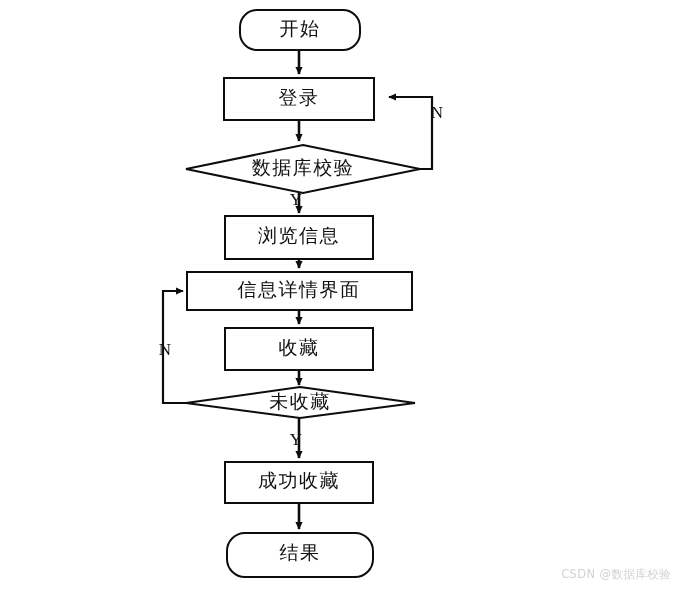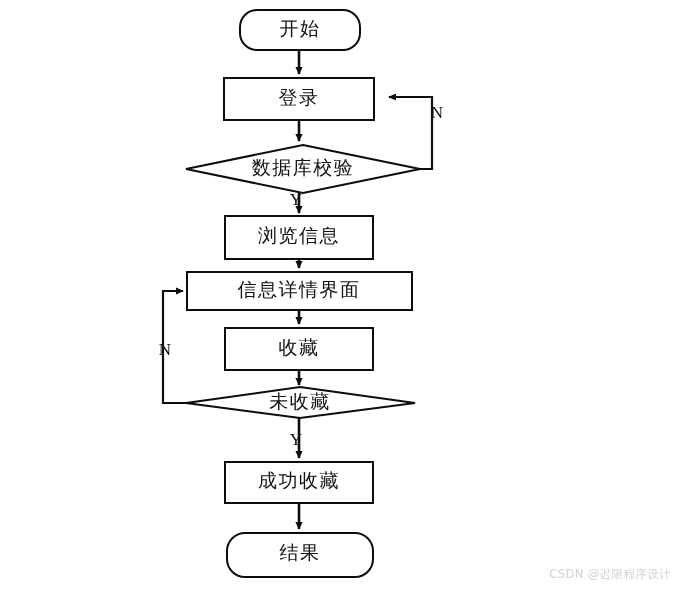--- a/index.html
+++ b/index.html
@@ -146,15 +146,15 @@
       <text class="node-label" x="299" y="483">成功收藏</text>
     </g>
 
     <g>
       <rect class="node-shape" x="227" y="533" width="146" height="44" rx="18" ry="18"></rect>
       <text class="node-label" x="300" y="555">结果</text>
     </g>
 
   </svg>
 
-  <div class="watermark">CSDN @迟限程序设计</div>
+  <div class="watermark">CSDN @数据库校验</div>
 
 </div>
 
 </body></html>

